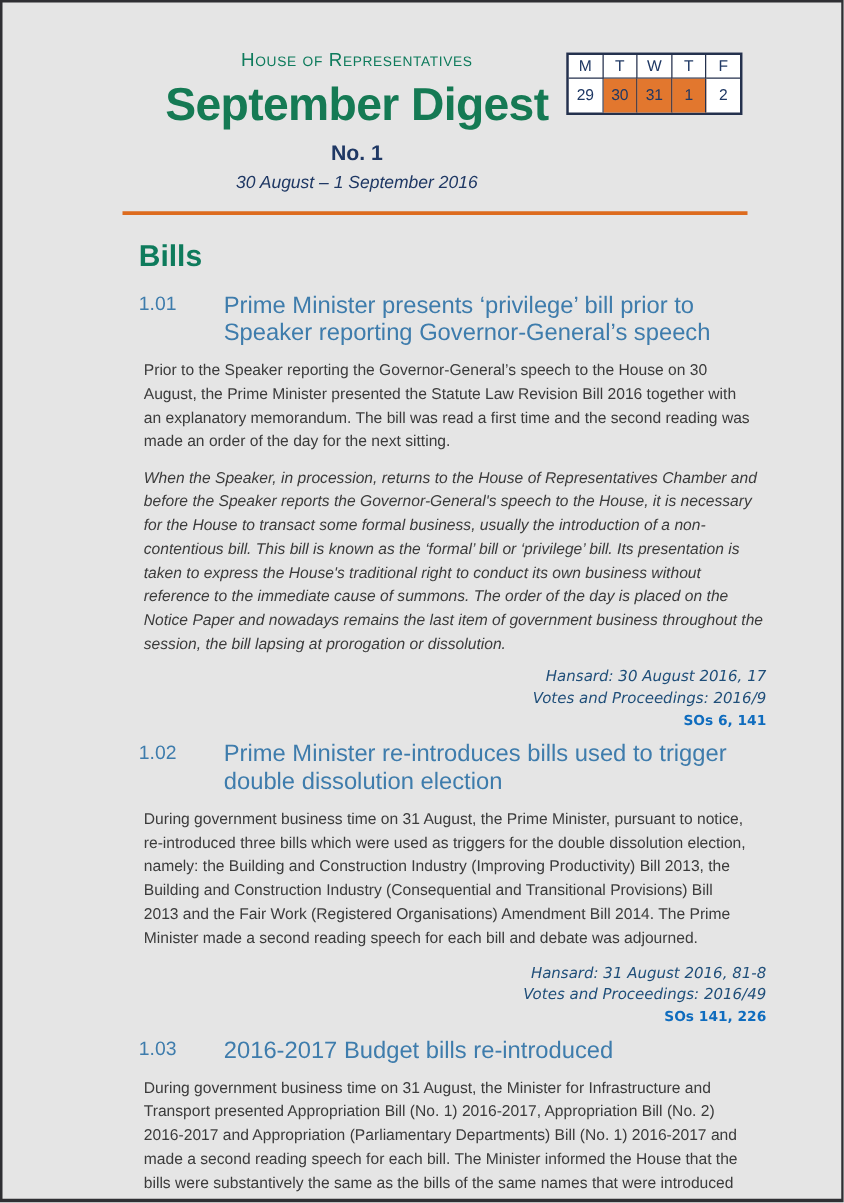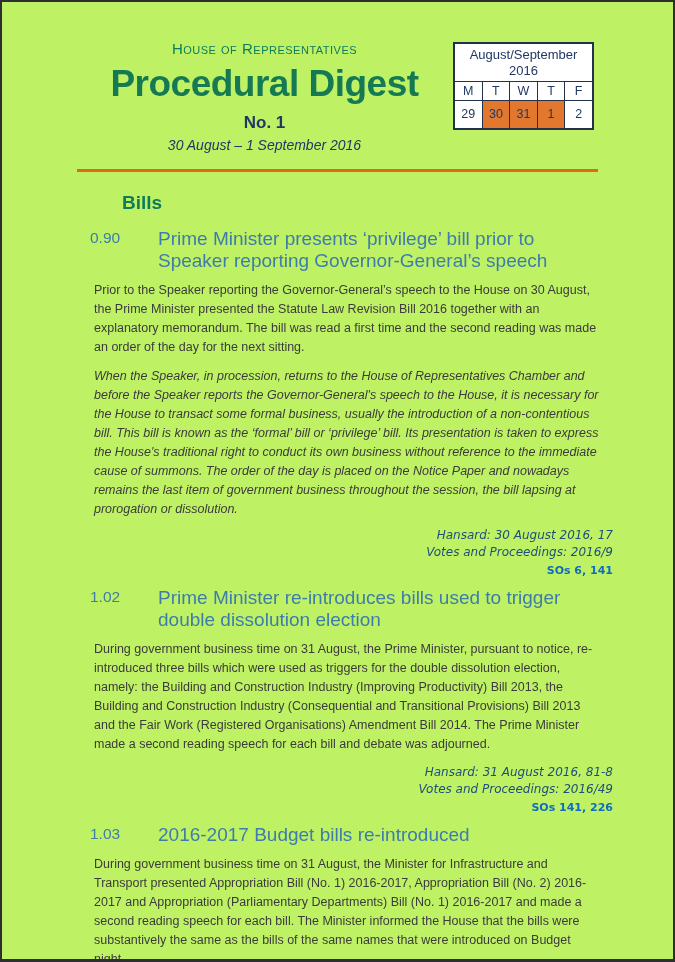--- a/index.html
+++ b/index.html
@@ -3,24 +3,25 @@
 <meta charset="utf-8">
 <style>
   * { margin: 0; padding: 0; box-sizing: border-box; }
   html, body { background: #ffffff; }
   body { font-family: "Liberation Sans", sans-serif; }
 
   .page {
     position: relative;
     width: 675px;
     height: 962px;
-    background: #bef264;
+    background: #e5e5e5;
     border: 2px solid #2f2f33;
     border-bottom-width: 3px;
     overflow: hidden;
+    padding-left: 21px;
   }
 
   
   .header { position: relative; padding-top: 38px; }
   .header-titles { width: 525px; text-align: center; }
   .org-name {
     font-variant: small-caps;
     font-size: 15px;
     letter-spacing: 0.5px;
     color: #0e7b5c;
@@ -85,25 +86,24 @@
   
   .orange-rule {
     margin: 16px 75px 0 75px;
     height: 3px;
     background: #dd6b1e;
   }
 
   
   .content { padding: 20px 60px 0 88px; color: #3b3b3b; }
   .bills-heading {
-    font-size: 19px;
+    font-size: 24px;
     font-weight: 700;
     color: #0e7b5c;
     margin-bottom: 14px;
-    margin-left: 32px;
   }
   .section { margin-bottom: 6px; }
   .section-head {
     display: flex;
     margin-bottom: 9px;
   }
   .section-number {
     flex: 0 0 68px;
     font-size: 15.5px;
     color: #3e7cac;
@@ -144,27 +144,26 @@
   }
 </style>
 </head>
 <body>
 
 <div class="page">
 
   <div class="header">
     <div class="header-titles">
       <div class="org-name">House of Representatives</div>
-      <div class="doc-title">Procedural Digest</div>
+      <div class="doc-title">September Digest</div>
       <div class="issue-no">No. 1</div>
       <div class="date-range">30 August – 1 September 2016</div>
     </div>
 
     <div class="calendar">
-      <div class="cal-title">August/September 2016</div>
       <div class="cal-row">
         <div class="cal-cell cal-dayhead">M</div>
         <div class="cal-cell cal-dayhead">T</div>
         <div class="cal-cell cal-dayhead">W</div>
         <div class="cal-cell cal-dayhead">T</div>
         <div class="cal-cell cal-dayhead">F</div>
       </div>
       <div class="cal-row">
         <div class="cal-cell cal-date">29</div>
         <div class="cal-cell cal-date highlight">30</div>
@@ -175,21 +174,21 @@
     </div>
   </div>
 
   <div class="orange-rule"></div>
 
   <div class="content">
     <div class="bills-heading">Bills</div>
 
     <div class="section">
       <div class="section-head">
-        <div class="section-number">0.90</div>
+        <div class="section-number">1.01</div>
         <div class="section-title">Prime Minister presents ‘privilege’ bill prior to Speaker reporting Governor-General’s speech</div>
       </div>
       <p class="body-par">Prior to the Speaker reporting the Governor-General’s speech to the House on 30 August, the Prime Minister presented the Statute Law Revision Bill 2016 together with an explanatory memorandum. The bill was read a first time and the second reading was made an order of the day for the next sitting.</p>
       <p class="commentary">When the Speaker, in procession, returns to the House of Representatives Chamber and before the Speaker reports the Governor-General's speech to the House, it is necessary for the House to transact some formal business, usually the introduction of a non-contentious bill. This bill is known as the ‘formal’ bill or ‘privilege’ bill. Its presentation is taken to express the House's traditional right to conduct its own business without reference to the immediate cause of summons. The order of the day is placed on the Notice Paper and nowadays remains the last item of government business throughout the session, the bill lapsing at prorogation or dissolution.</p>
       <div class="citations">
         <div class="cite-line">Hansard: 30 August 2016, 17</div>
         <div class="cite-line">Votes and Proceedings: 2016/9</div>
         <div class="sos-line">SOs 6, 141</div>
       </div>
     </div>

